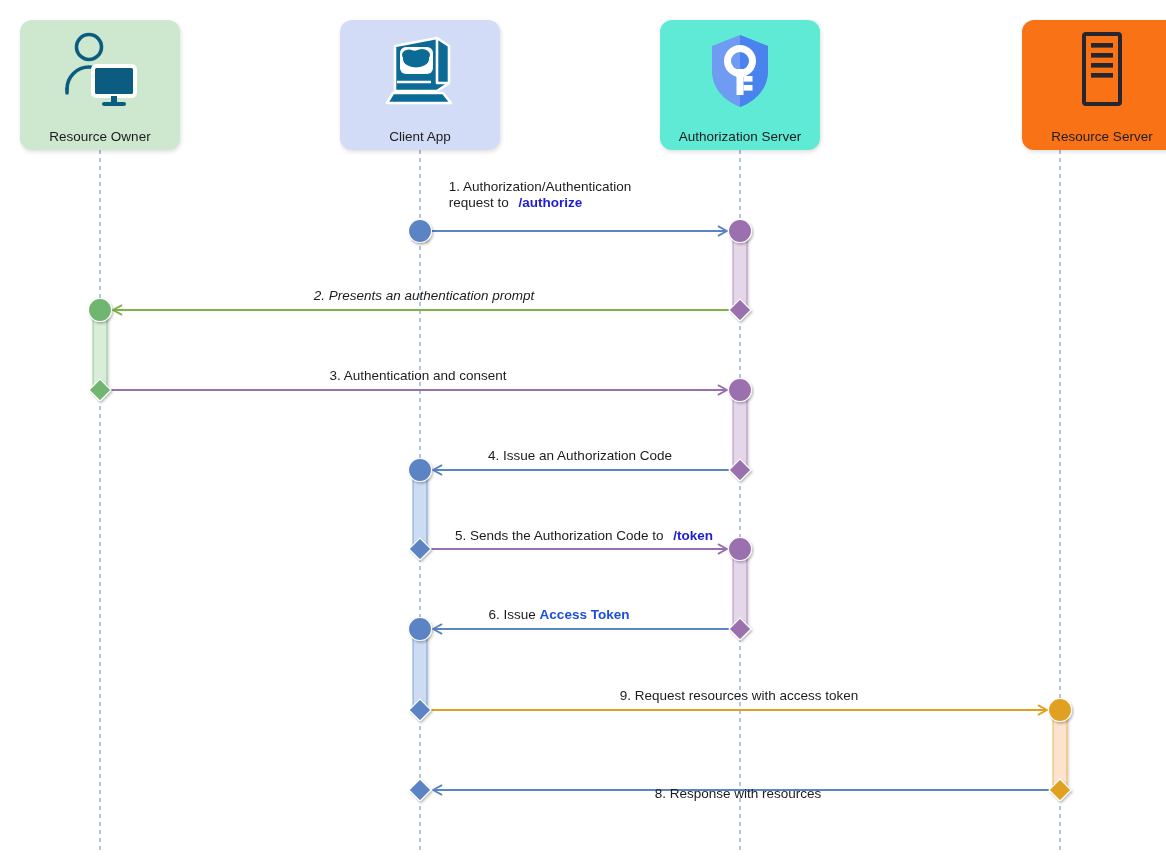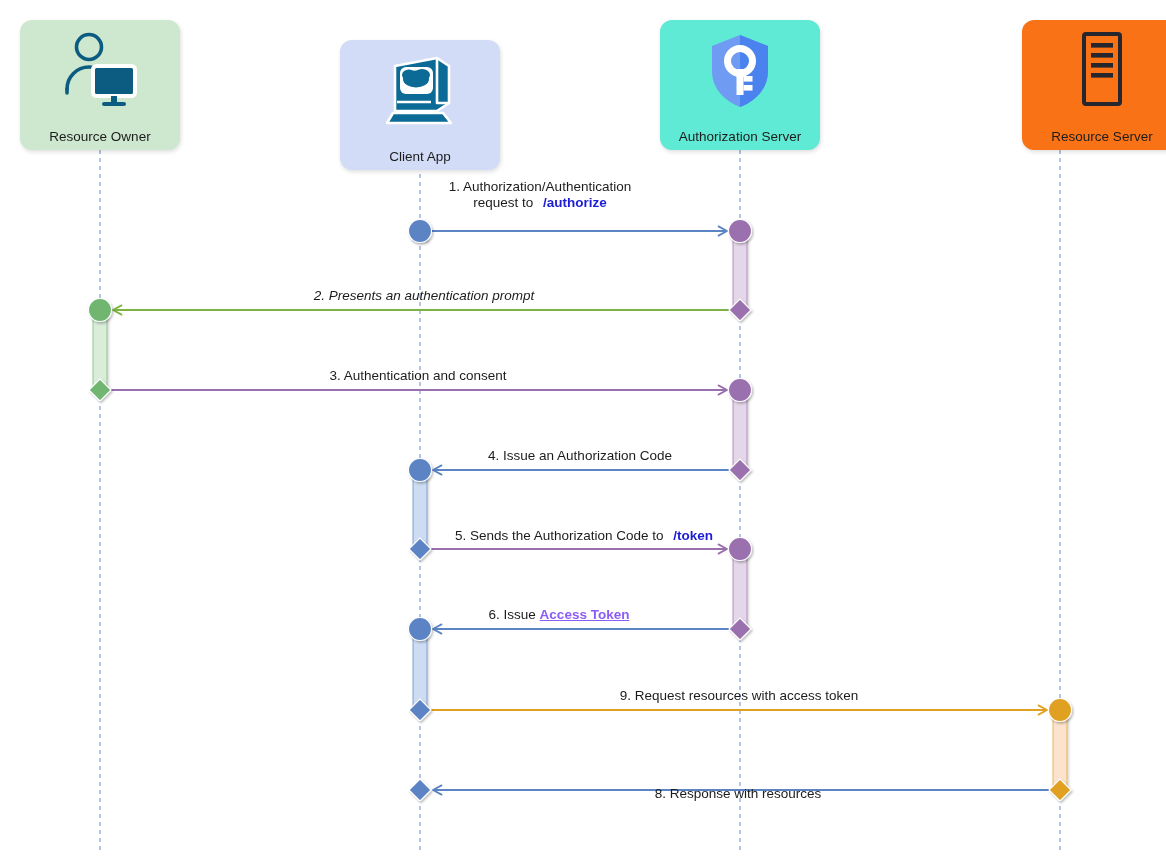--- a/index.html
+++ b/index.html
@@ -12,24 +12,24 @@
              box-sizing:border-box;display:flex;flex-direction:column;
              align-items:center;justify-content:flex-start;
              box-shadow:1px 2px 4px rgba(0,0,0,0.13);gap:16px;}
   .actor-icon{width:76px;height:82px;margin-top:10px;display:flex;
               align-items:center;justify-content:center;}
   .actor-icon svg{display:block;}
   .actor-label{font-size:13.5px;color:#1c1c1c;line-height:1;margin-top:2px;
                white-space:nowrap;}
 
   .msg-label{position:absolute;font-size:13.5px;color:#1c1c1c;
-             line-height:16px;white-space:nowrap;text-align:center;
+             line-height:16px;white-space:nowrap;
              transform:translateX(-50%);}
   .msg-label .hl-blue{color:#1d1dd6;font-weight:bold;margin-left:6px;}
-  .msg-label .hl-green{color:#8b5cf6;font-weight:bold;text-decoration:underline;}
+  .msg-label .hl-green{color:#1d4ed8;font-weight:bold;}
 </style>
 </head>
 <body>
 
 <div id="stage">
   <svg id="svg" viewBox="0 0 1166 858" xmlns="http://www.w3.org/2000/svg">
       <defs>
         <filter id="ds" x="-60%" y="-60%" width="240%" height="240%">
           <feDropShadow dx="1.2" dy="1.6" stdDeviation="1.1" flood-color="#000" flood-opacity="0.28"></feDropShadow>
         </filter>
@@ -163,21 +163,21 @@
             <line x1="5" y1="58" x2="5" y2="62" stroke="#0b5c80" stroke-width="3.6" stroke-linecap="round"></line>
             <line x1="49" y1="58" x2="49" y2="62" stroke="#0b5c80" stroke-width="3.6" stroke-linecap="round"></line>
             <rect x="31" y="35" width="42" height="30" rx="3.5" fill="#0b5c80" stroke="#ffffff" stroke-width="4"></rect>
             <rect x="35.5" y="39.5" width="33" height="21" fill="#0b5c80"></rect>
             <rect x="49" y="65" width="6" height="7" fill="#0b5c80"></rect>
             <rect x="40" y="71" width="24" height="4" rx="2" fill="#0b5c80"></rect>
           </svg>
         </div>
         <div class="actor-label">Resource Owner</div>
       </div>
-      <div class="actor-box" style="left: 340px; top: 20px; background: rgb(210, 220, 247); margin-top: 20px;">
+      <div class="actor-box" style="left: 340px; top: 20px; background: rgb(210, 220, 247);">
         <div class="actor-icon">
           <svg width="70" height="76" viewBox="0 0 70 76">
             <path d="M10 13 L52 5 L64 13 L64 50 L52 58 L10 58 Z" fill="#0c6b96" stroke="#ffffff" stroke-width="2.6" stroke-linejoin="round"></path>
             <path d="M52 5 L52 50 L64 50" fill="none" stroke="#ffffff" stroke-width="2.6" stroke-linejoin="round"></path>
             <rect x="15" y="14" width="33" height="27" rx="6" fill="#ffffff"></rect>
             <ellipse cx="31" cy="26" rx="13" ry="8.5" fill="#0c6b96"></ellipse>
             <ellipse cx="24" cy="22" rx="7" ry="5.5" fill="#0c6b96"></ellipse>
             <ellipse cx="37" cy="22" rx="8" ry="6" fill="#0c6b96"></ellipse>
             <path d="M8 60 L58 60 L66 70 L2 70 Z" fill="#0c6b96" stroke="#ffffff" stroke-width="2.6" stroke-linejoin="round"></path>
             <line x1="12" y1="49" x2="46" y2="49" stroke="#ffffff" stroke-width="2.4"></line>

